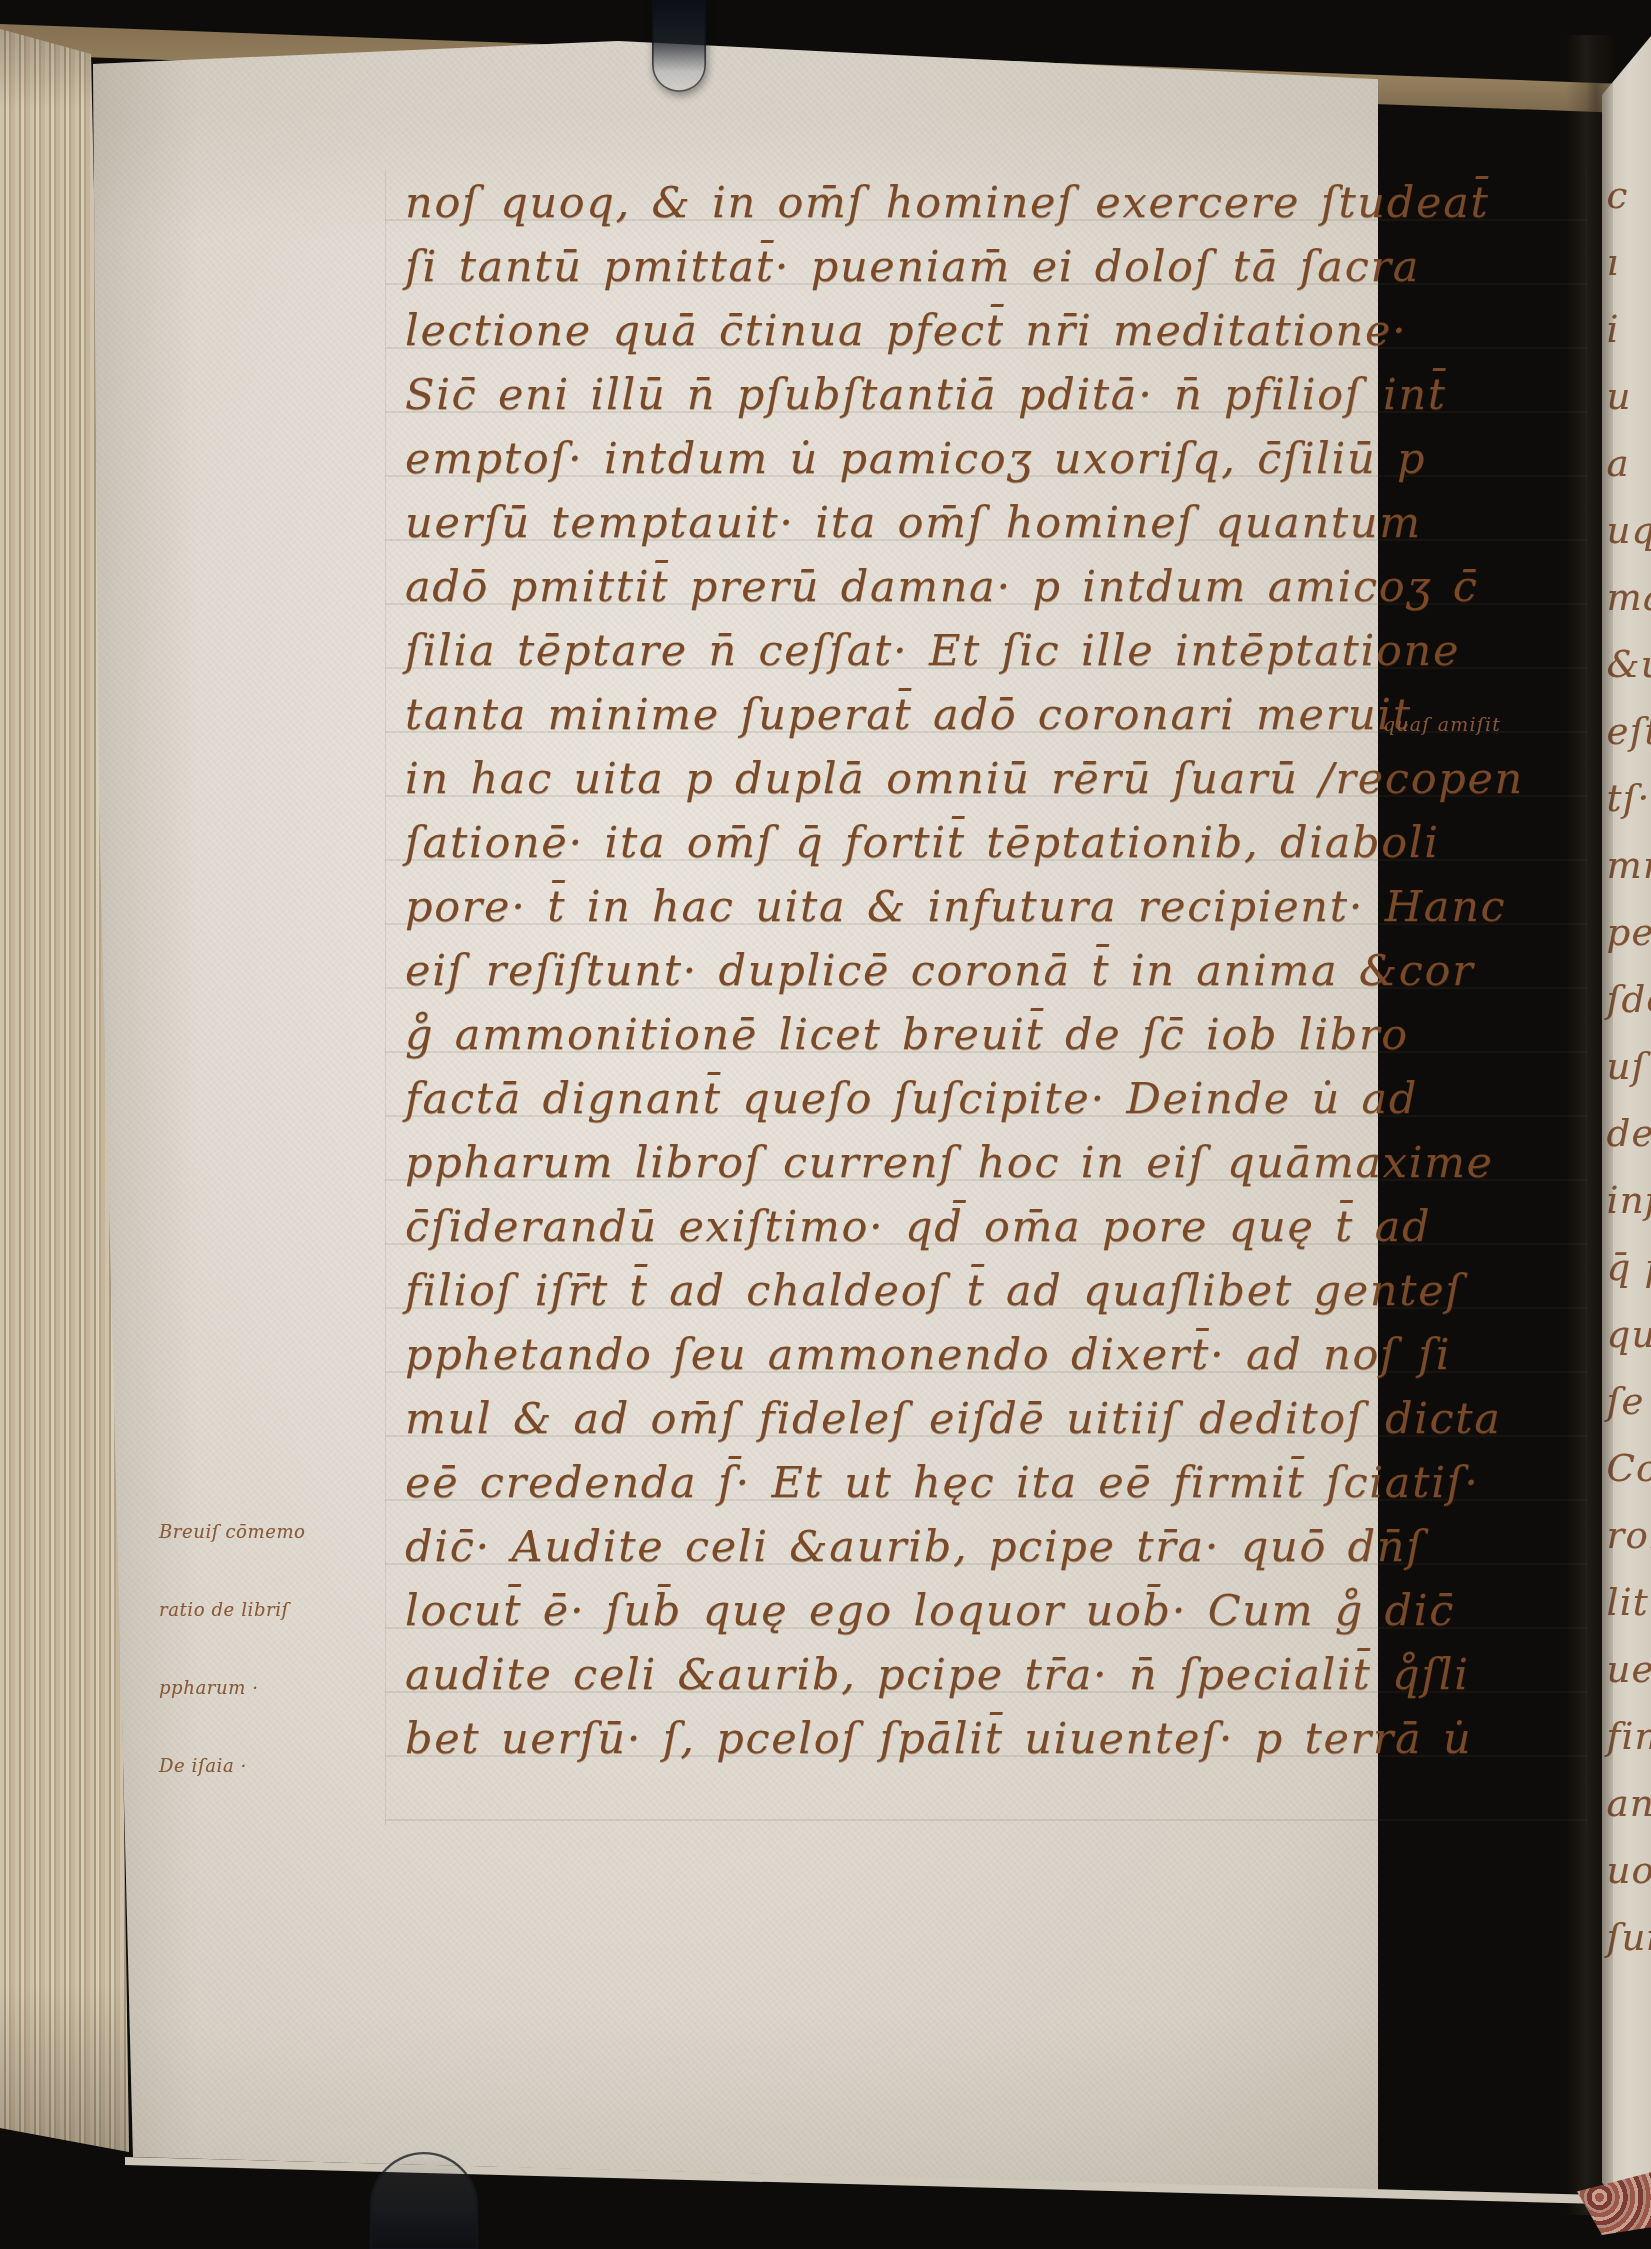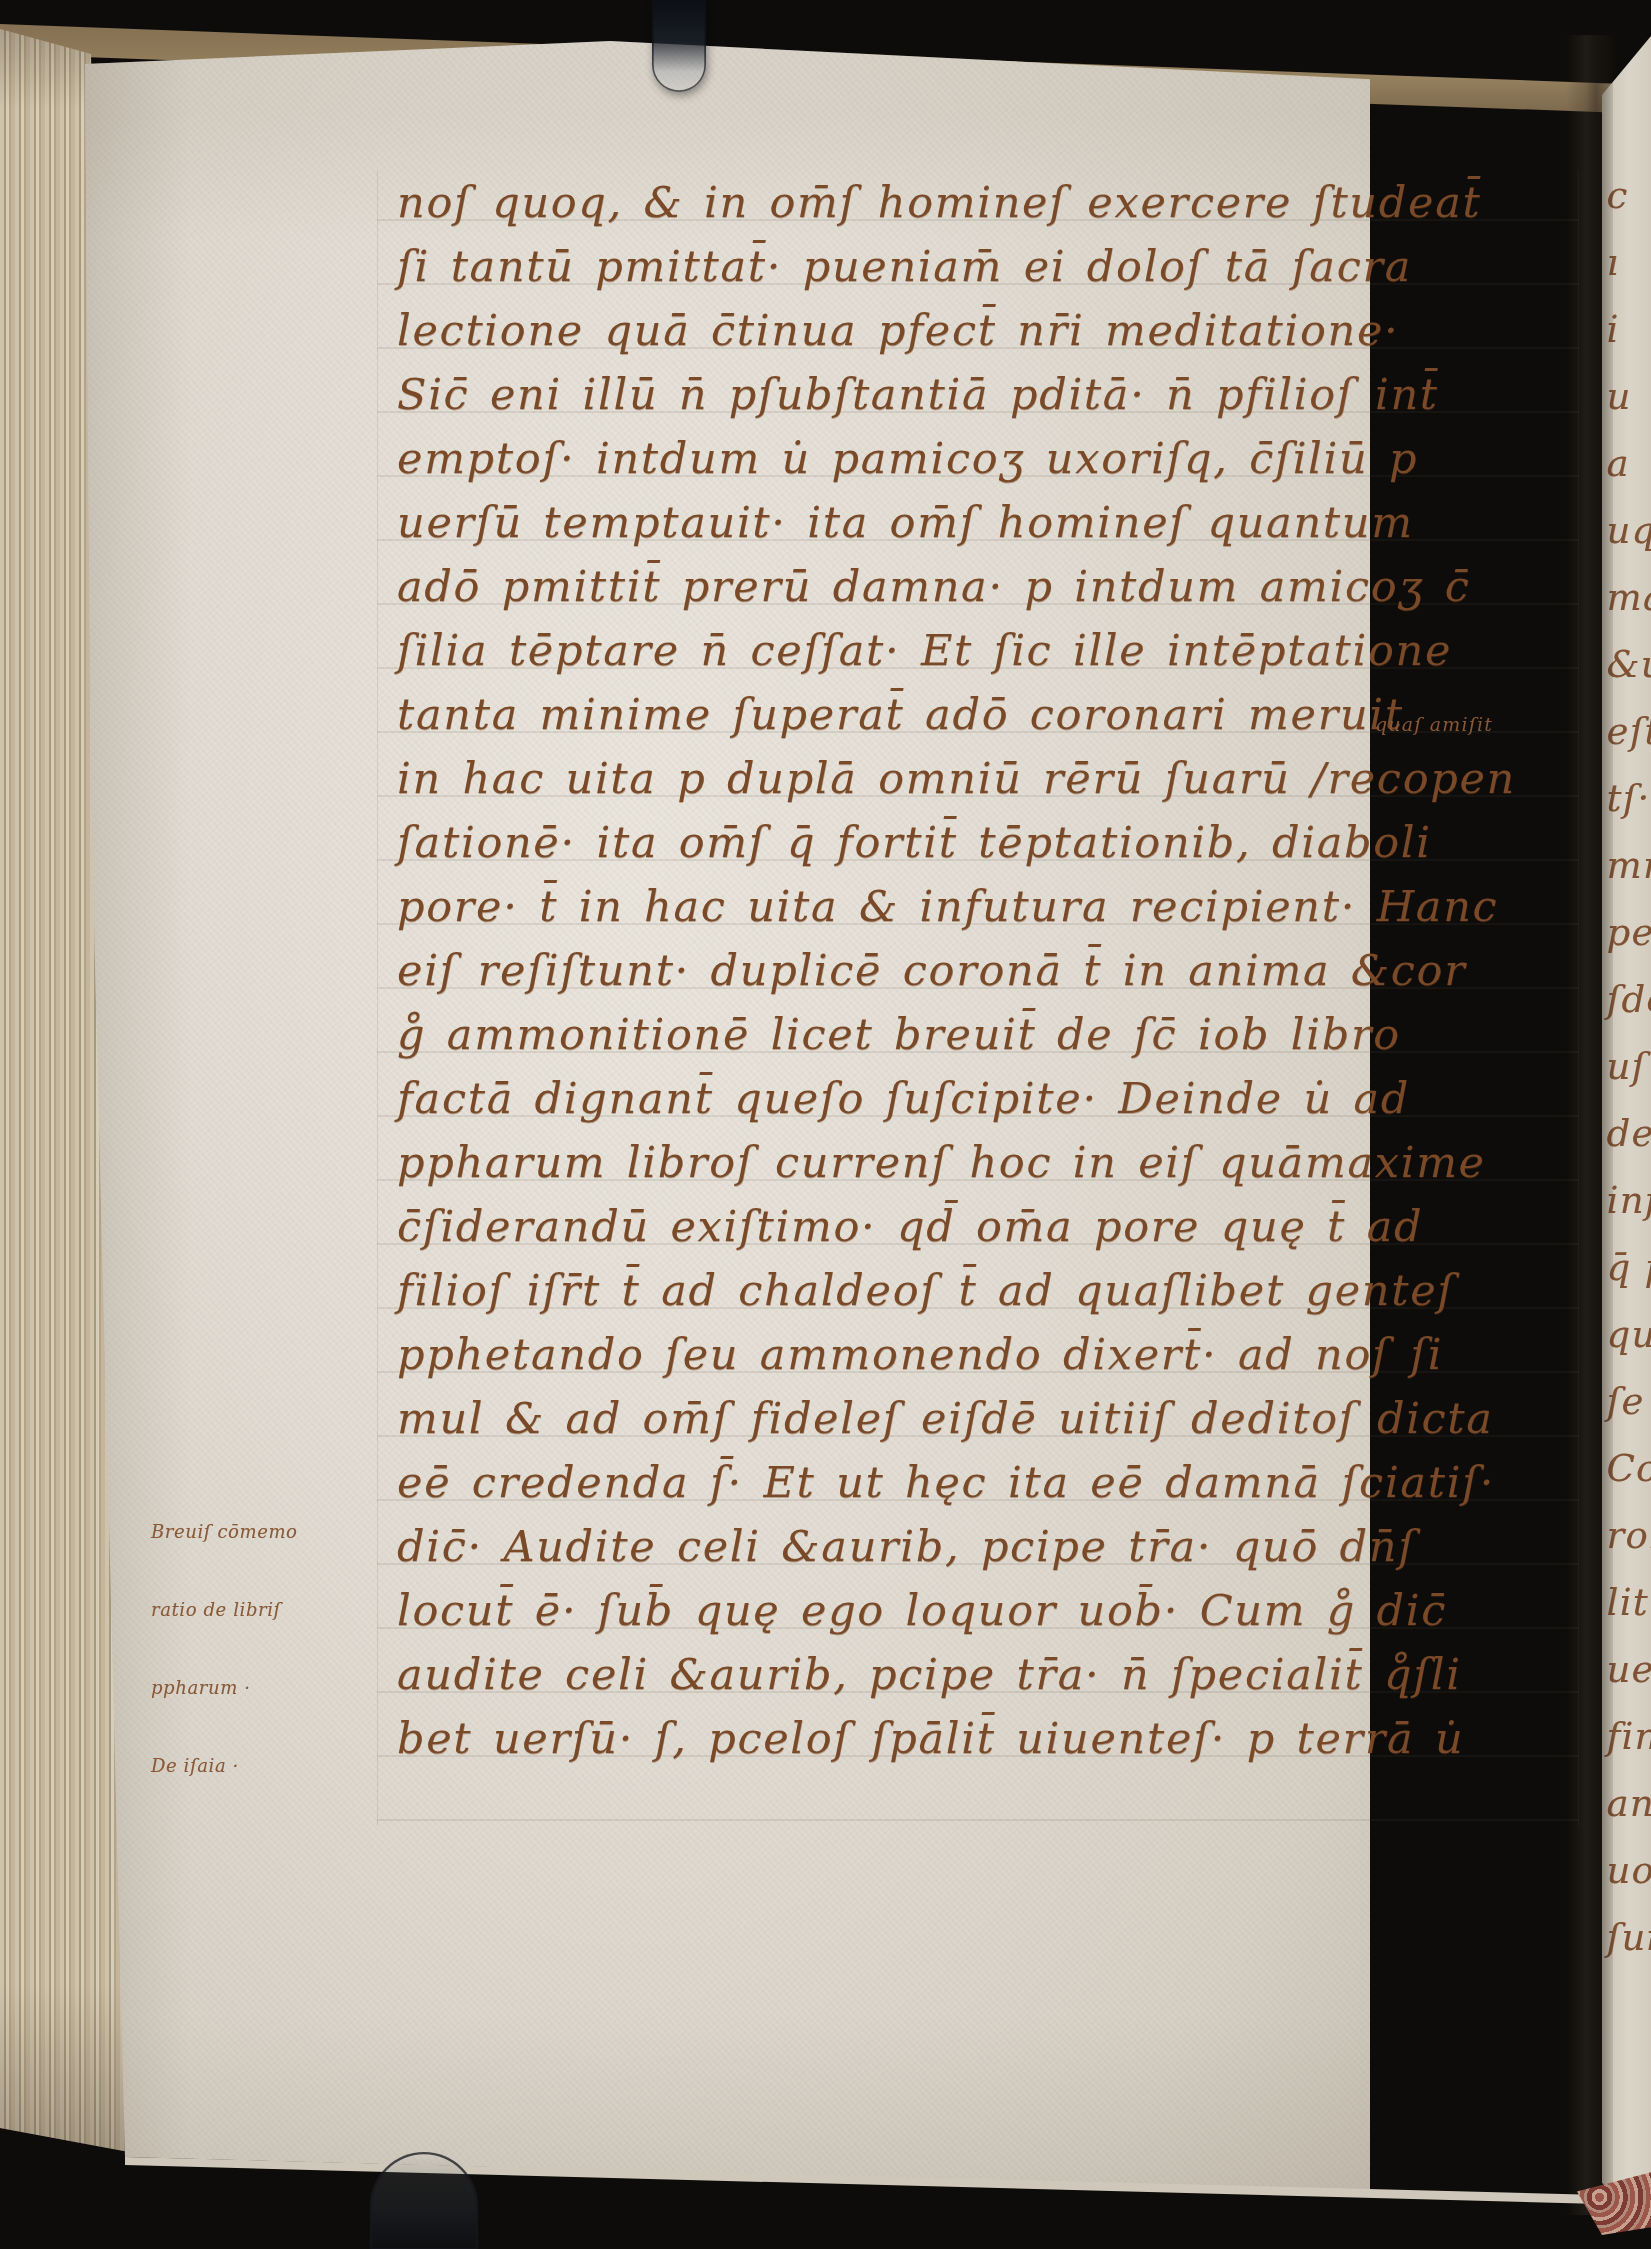--- a/index.html
+++ b/index.html
@@ -9,21 +9,21 @@
   #book-top-edge{position:absolute;left:0;top:0;width:1652px;height:138px;
     background:linear-gradient(180deg,#7c684c 0%,#96815f 55%,#6b583f 100%);
     clip-path:polygon(0 24px,1652px 85px,1652px 114px,0 54px);}
   
   #page-edge-stack{position:absolute;left:0;top:29px;width:133px;height:2128px;
     background:
       linear-gradient(180deg,rgba(60,48,34,.25),rgba(0,0,0,0) 81px,rgba(0,0,0,0) 1955px,rgba(60,48,34,.3)),
       repeating-linear-gradient(90deg,#cfc3ab 0 4px,#a8987c 4px 5.8px,#d8cdb6 5.8px 9.2px,#b3a489 9.2px 11.5px,#c4b69c 11.5px 15px);
     clip-path:polygon(0 0,91px 25px,113px 1035px,129px 2123px,0 2099px);}
   
-  #main-page{position:absolute;left:0;top:0;width:1370px;height:2250px;
+  #main-page{position:absolute;left:8px;top:0;width:1370px;height:2250px;
     background:
       linear-gradient(90deg,rgba(120,105,85,.20) 0 86px,rgba(120,105,85,0) 190px,rgba(120,105,85,0) 1409px,rgba(110,95,78,.22) 1593px),
       linear-gradient(180deg,rgba(130,115,95,.10) 0 115px,rgba(0,0,0,0) 242px,rgba(0,0,0,0) 2013px,rgba(120,105,88,.16) 100%),
       radial-gradient(ellipse at 46% 38%,#eae6de 0%,#e2ddd4 42%,#d6d0c5 80%,#c8c1b4 100%);
     clip-path:polygon(85px 64px,610px 41px,1603px 91px,1600px 2196px,863px 2177px,125px 2157px,91px 805px);}
   #page-texture{position:absolute;left:0;top:0;width:100%;height:100%;
     background:
       repeating-linear-gradient(47deg,rgba(140,125,105,.045) 0 2.3px,rgba(0,0,0,0) 2.3px 5.2px),
       repeating-linear-gradient(-43deg,rgba(150,138,118,.035) 0 1.7px,rgba(0,0,0,0) 1.7px 4.6px);}
   
@@ -131,21 +131,21 @@
         <div class="ms-line">ſationē· ita om̄ſ q̄ fortit̄ tēptationib, diaboli</div>
         <div class="ms-line">pore· t̄ in hac uita &amp; infutura recipient· Hanc</div>
         <div class="ms-line">eiſ reſiſtunt· duplicē coronā t̄ in anima &amp;cor</div>
         <div class="ms-line">g̊ ammonitionē licet breuit̄ de ſc̄ iob libro</div>
         <div class="ms-line">factā dignant̄ queſo ſuſcipite· Deinde u̇ ad</div>
         <div class="ms-line">ppharum libroſ currenſ hoc in eiſ quāmaxime</div>
         <div class="ms-line">c̄ſiderandū exiſtimo· qd̄ om̄a pore quę t̄ ad</div>
         <div class="ms-line">filioſ iſr̄t t̄ ad chaldeoſ t̄ ad quaſlibet genteſ</div>
         <div class="ms-line">pphetando ſeu ammonendo dixert̄· ad noſ ſi</div>
         <div class="ms-line">mul &amp; ad om̄ſ fideleſ eiſdē uitiiſ deditoſ dicta</div>
-        <div class="ms-line">eē credenda ſ̄· Et ut hęc ita eē damnā ſciatiſ·</div>
+        <div class="ms-line">eē credenda ſ̄· Et ut hęc ita eē firmit̄ ſciatiſ·</div>
         <div class="ms-line">dic̄· Audite celi &amp;aurib, pcipe tr̄a· quō dn̄ſ</div>
         <div class="ms-line">locut̄ ē· ſub̄ quę ego loquor uob̄· Cum g̊ dic̄</div>
         <div class="ms-line">audite celi &amp;aurib, pcipe tr̄a· n̄ ſpecialit̄ q̊ſli</div>
         <div class="ms-line">bet uerſū· ſ, pceloſ ſpālit̄ uiuenteſ· p terrā u̇</div>
       </div>
 
     <span id="gloss">quaſ amiſit</span>
 
     <div id="margin-note">
         <div class="margin-line">Breuiſ cōmemo</div>

